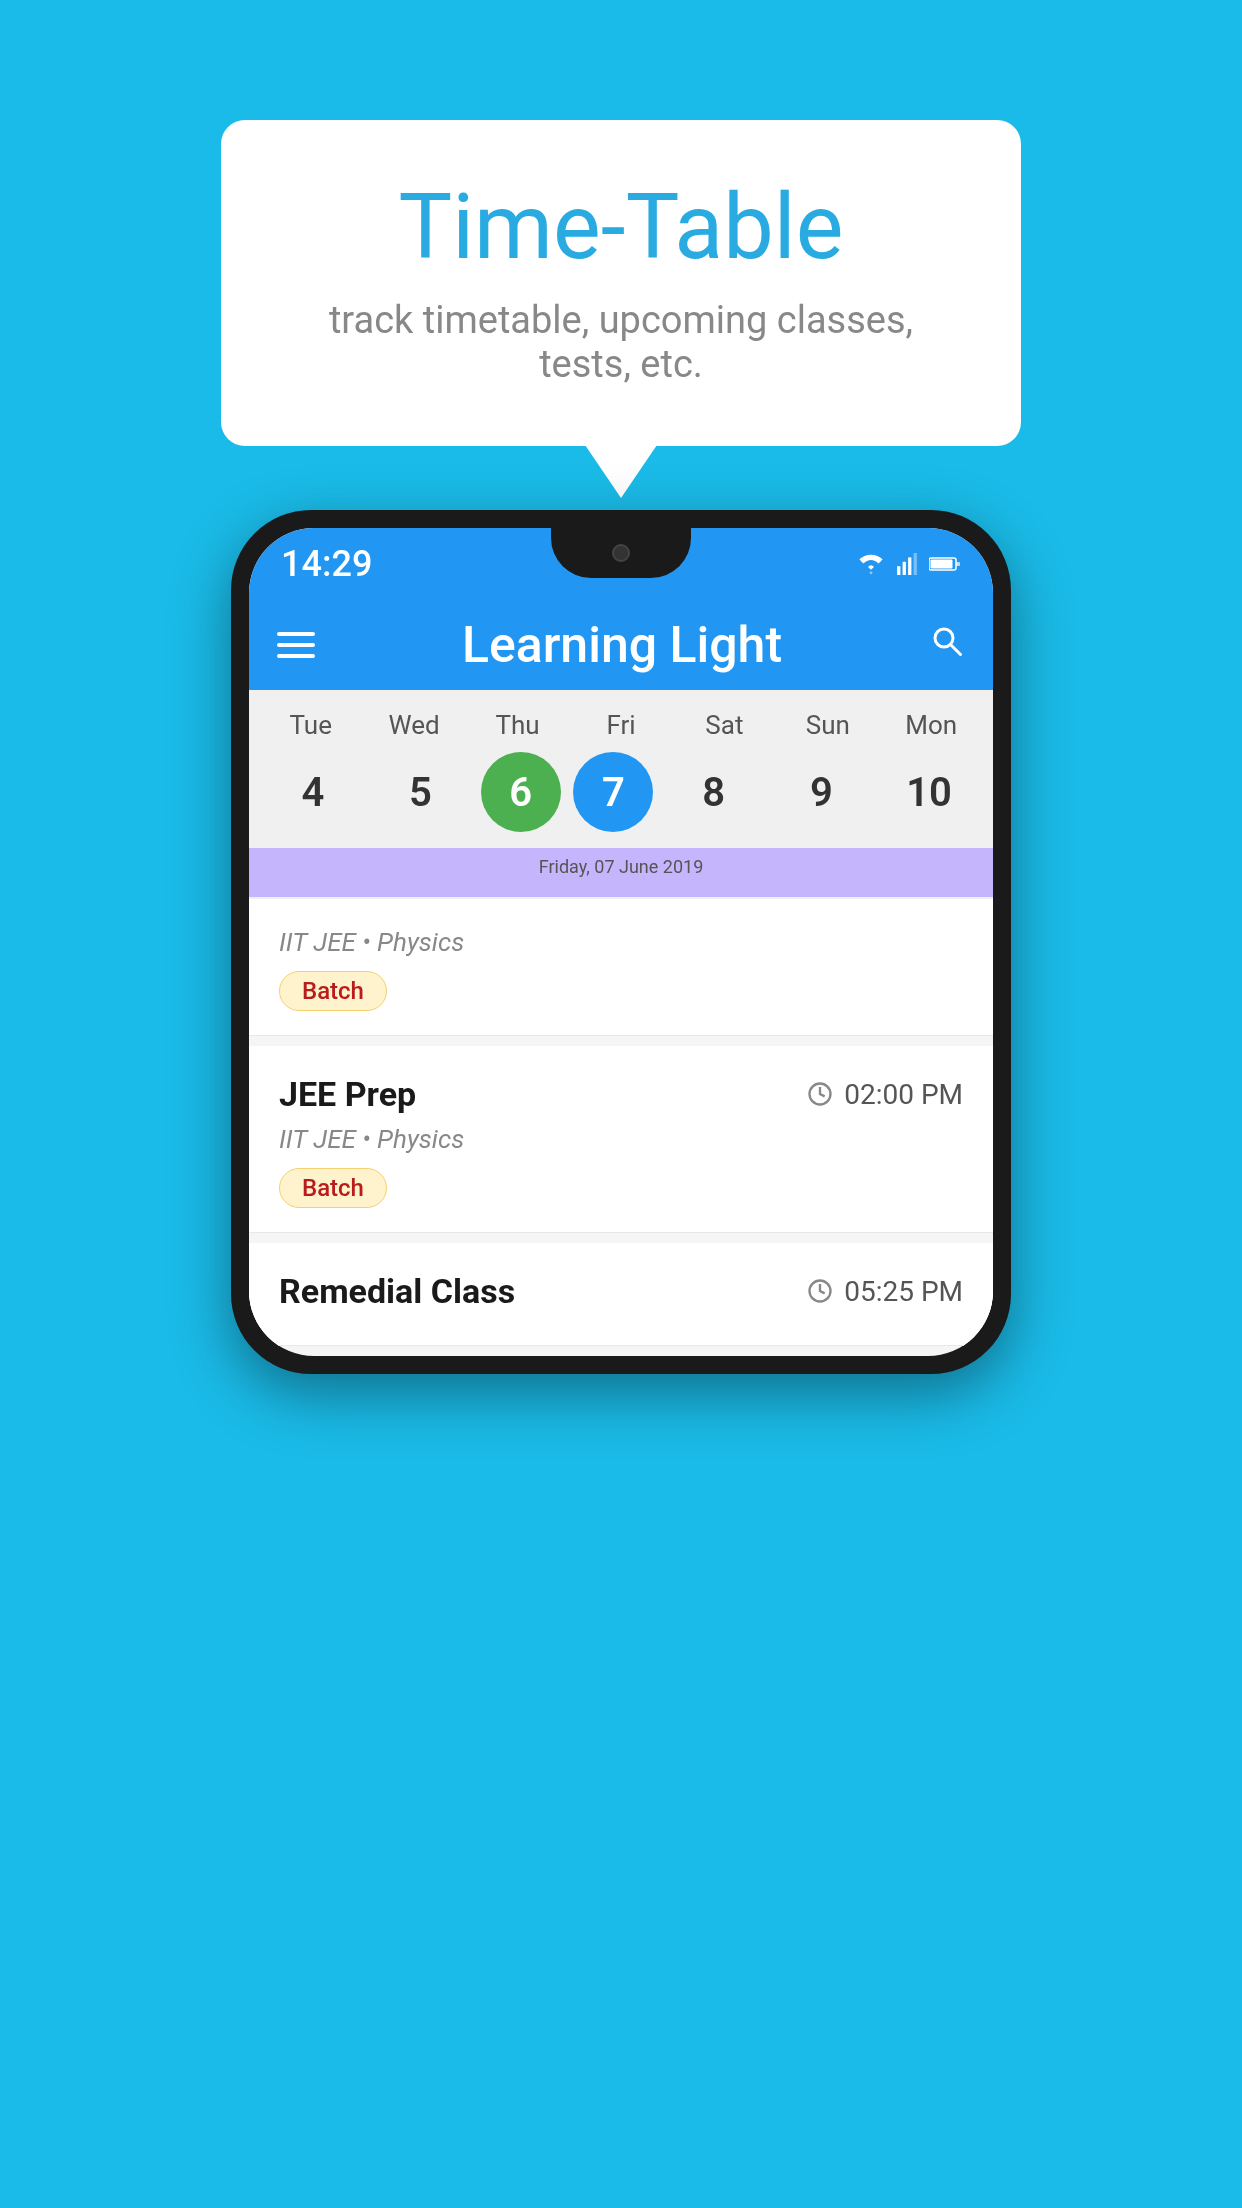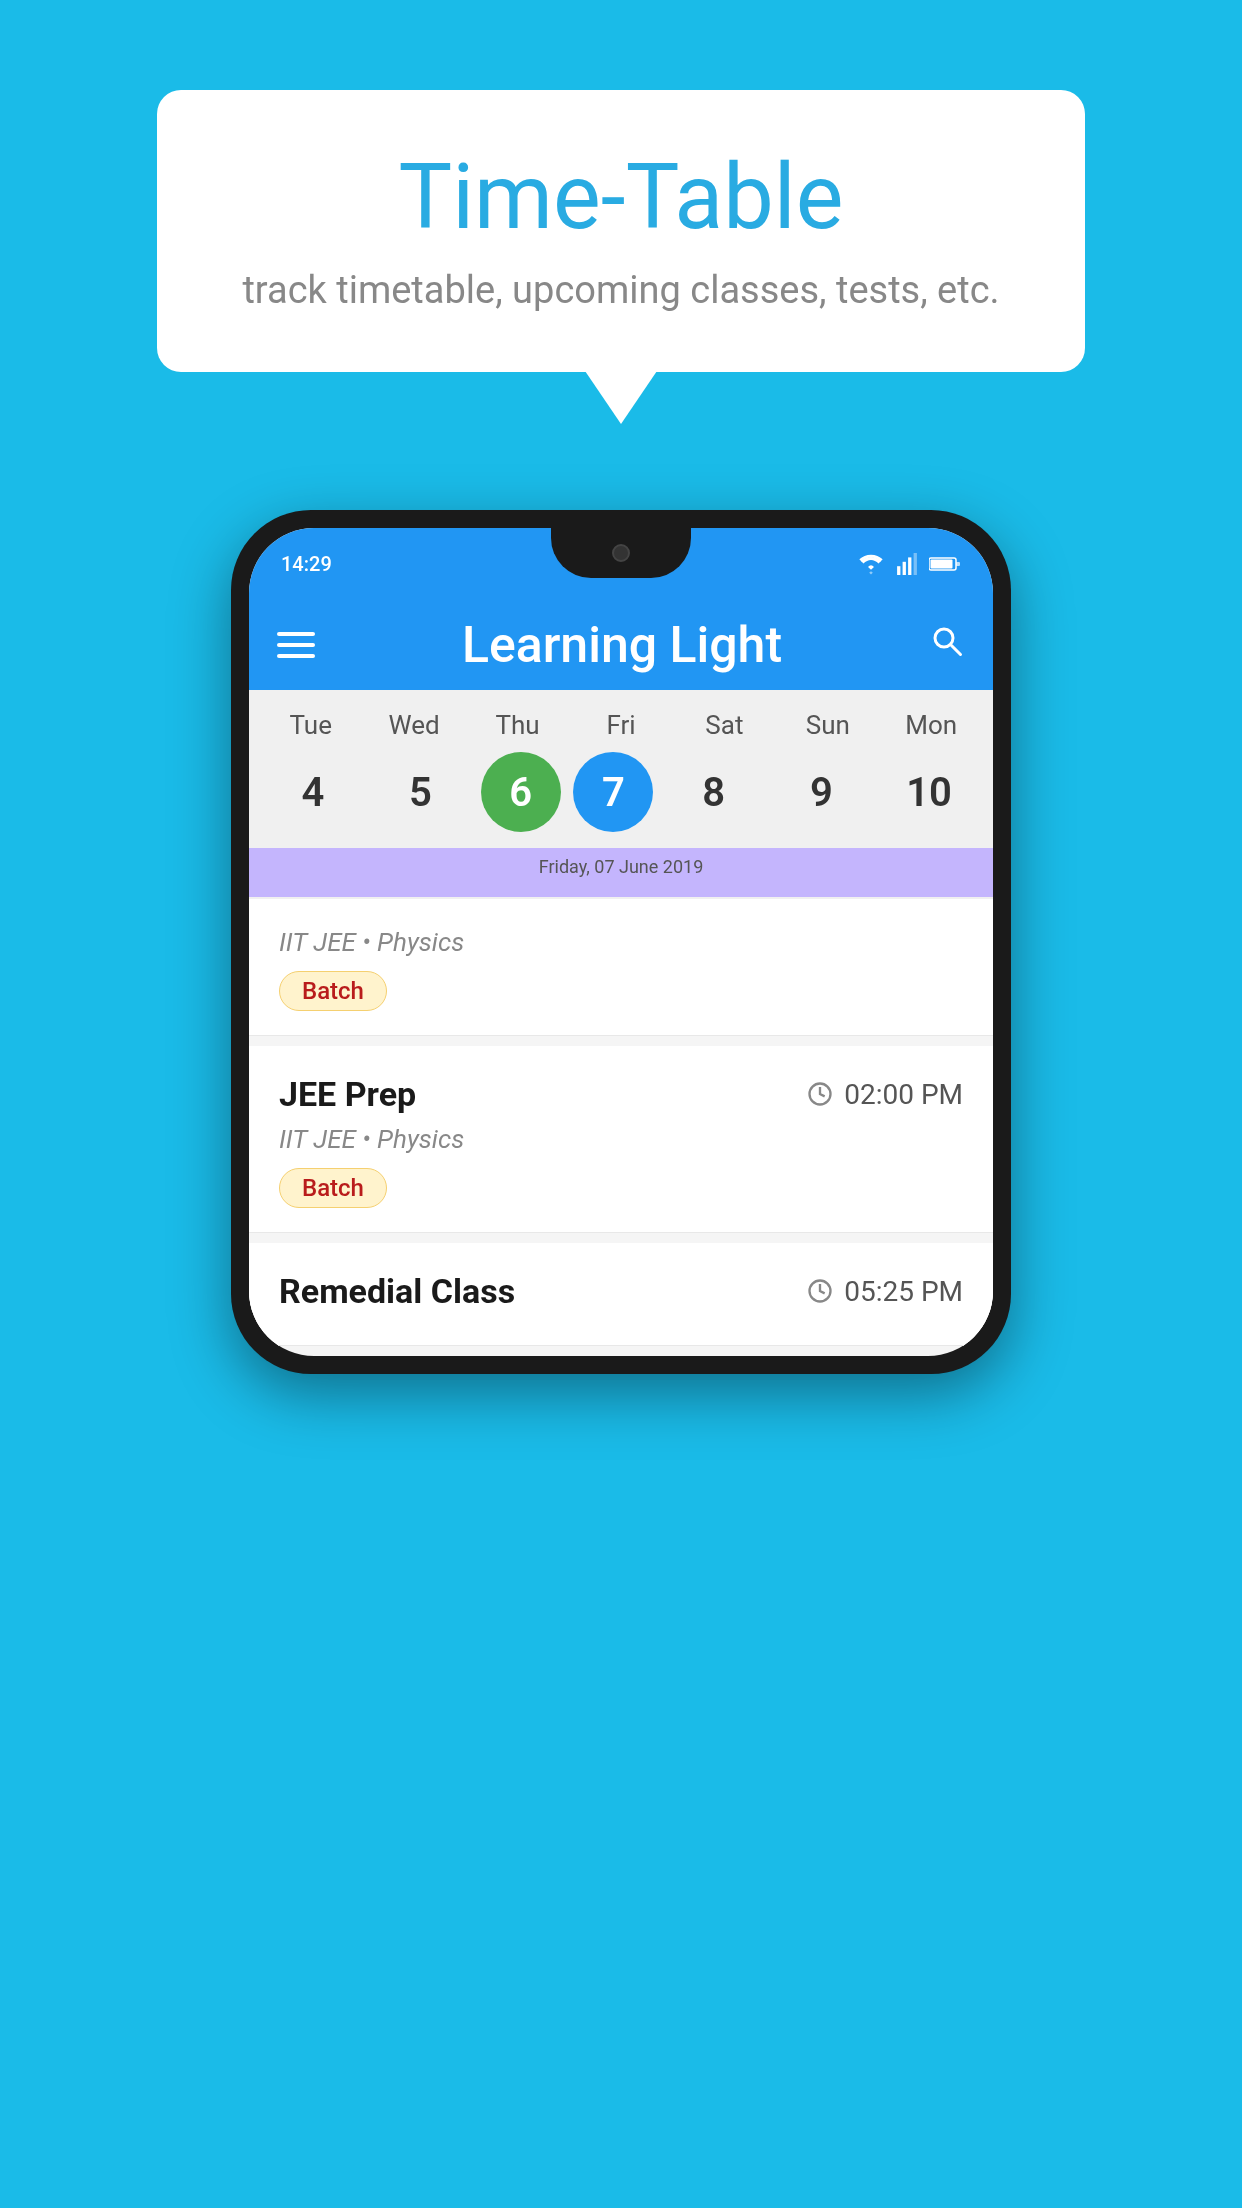--- a/index.html
+++ b/index.html
@@ -15,22 +15,22 @@
       font-family: 'Roboto', Arial, sans-serif;
       display: flex;
       flex-direction: column;
       align-items: center;
       overflow: hidden;
       position: relative;
     }
 
     
     .speech-bubble-container {
-      margin-top: 90px;
-      width: 928px;
+      margin-top: 120px;
+      width: 800px;
       position: relative;
     }
 
     .speech-bubble {
       background: white;
       border-radius: 24px;
       padding: 55px 60px 60px;
       text-align: center;
       position: relative;
     }
@@ -91,21 +91,21 @@
       height: 72px;
       position: relative;
       display: flex;
       align-items: center;
       justify-content: space-between;
       padding: 0 32px;
     }
 
     .status-time {
       color: white;
-      font-size: 20px;
+      font-size: 36px;
       font-weight: 500;
     }
 
     .notch-cutout {
       position: absolute;
       top: 0;
       left: 50%;
       transform: translateX(-50%);
       width: 140px;
       height: 50px;

